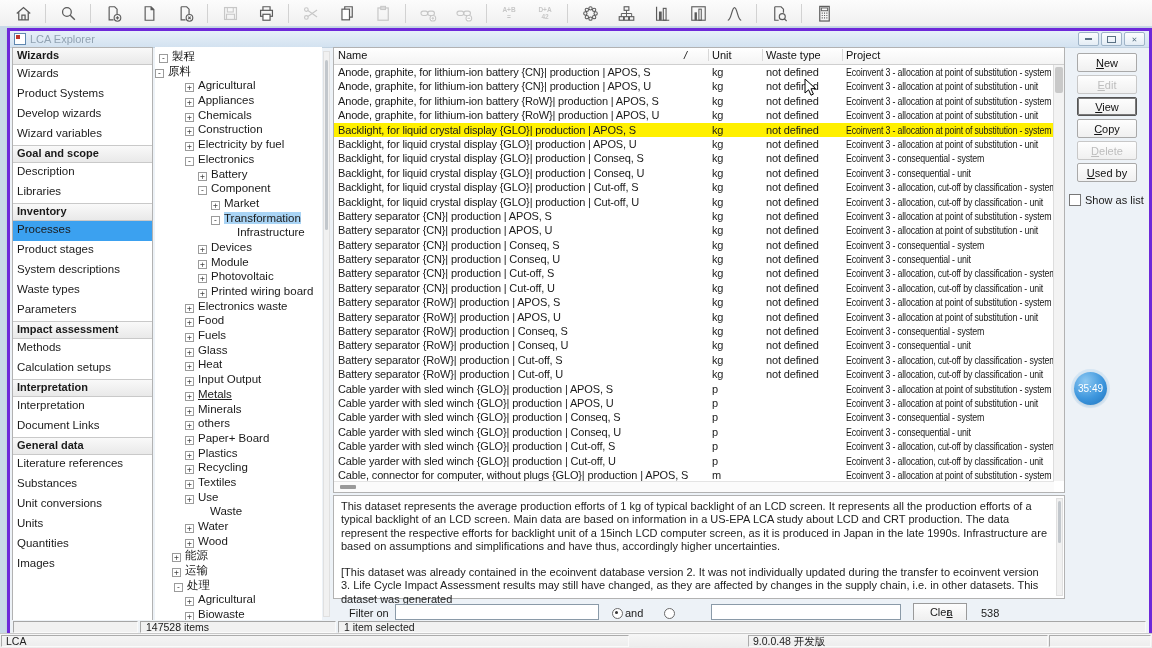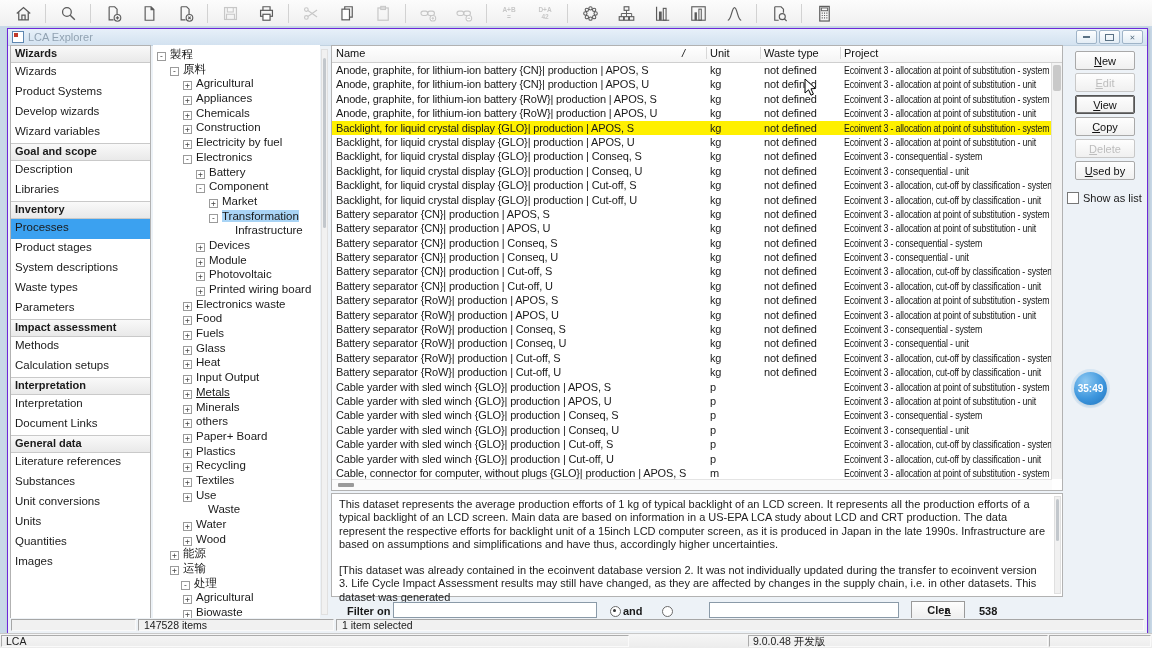--- a/index.html
+++ b/index.html
@@ -9,21 +9,21 @@
   .toolbar{position:absolute;top:0;left:0;right:0;height:26px;background:linear-gradient(#fcfcfc,#f0f0f0);
            border-bottom:1px solid #d6d6d6;display:flex;align-items:center;padding-left:5px;}
   .tb-btn{width:30px;height:22px;margin:0 3px;display:flex;align-items:center;justify-content:center;color:#5b5b5b;}
   .tb-btn.disabled{color:#c7c7c7;}
   .tb-btn svg{display:block;}
   .tb-text{flex-direction:column;font-size:6.5px;line-height:7px;font-weight:bold;}
   .tb-sep{width:1px;height:19px;background:#d2d2d2;margin:0 4px;}
   
   .mdi{position:absolute;top:26px;left:0;right:0;bottom:14px;background:#c9d9e8;}
   .child{position:absolute;left:7px;top:2px;width:1139px;height:604px;background:#edf2f7;
-         border:1px solid #6d28d9;box-shadow:1px 1px 3px rgba(0,0,0,.18);}
+         border:3px solid #6d28d9;box-shadow:1px 1px 3px rgba(0,0,0,.18);}
   .titlebar{position:absolute;top:0;left:0;right:0;height:16px;display:flex;align-items:center;gap:4px;
             padding:0 4px;background:linear-gradient(#e7f0f9,#d3e2f0);border-bottom:1px solid #c2d2e0;}
   .title-icon{width:10px;height:10px;border:1px solid #5f87b0;background:#fff;position:relative;}
   .title-icon::after{content:"";position:absolute;left:1px;top:1px;width:4px;height:4px;background:#c0392b;}
   .title-text{font-size:11px;color:#91a2b2;}
   .winbtns{margin-left:auto;display:flex;gap:2px;}
   .wb{width:19px;height:12px;border:1px solid #9fb4c8;border-radius:2px;background:linear-gradient(#fdfeff,#e4edf5);
       display:flex;align-items:center;justify-content:center;font-size:7px;color:#5a7184;line-height:1;}
   .wb .bar{width:7px;height:2px;background:#5a7184;}
   .wb .box{width:7px;height:5px;border:1px solid #5a7184;}
@@ -63,21 +63,21 @@
   .trow.hl{background:#fff000;}
   .vscroll{position:absolute;right:0;top:17px;width:10px;bottom:11px;background:#f3f3f3;border-left:1px solid #ddd;}
   .vthumb{position:absolute;left:1px;right:1px;top:2px;height:26px;background:#c9c9c9;border-radius:2px;}
   .hscroll{position:absolute;left:0;right:10px;bottom:0;height:10px;background:#fbfbfb;border-top:1px solid #e4e4e4;}
   .hthumb{position:absolute;left:6px;top:3px;width:16px;height:4px;background:#9a9a9a;border-radius:1px;}
   
   .descpanel{left:322px;top:448px;width:732px;height:104px;padding:4px 14px 4px 7px;font-size:11px;line-height:13.3px;color:#222;}
   .descpanel p{margin:0 0 13px 0;}
   
   .filterrow{position:absolute;left:322px;top:556px;width:732px;height:20px;}
-  .filterrow *{position:absolute;font-weight:bold;}
+  .filterrow *{position:absolute;}
   .flabel{left:16px;top:4px;font-size:11px;}
   .finput{background:#fff;border:1px solid #8a9aa8;height:16px;top:1px;box-sizing:border-box;font-size:11px;padding:0 3px;font-family:inherit;}
   .fi1{left:62px;width:204px;} .fi2{left:378px;width:190px;}
   .radio{width:9px;height:9px;border:1px solid #6a6a6a;border-radius:50%;background:#fff;top:5px;}
   .radio.sel::after{content:"";position:absolute;left:2px;top:2px;width:3px;height:3px;border-radius:50%;background:#333;}
   .rl1{left:292px;top:4px;} .rl2{left:344px;top:17px;}
   .r1{left:279px;} .r2{left:331px;}
   .clearbtn{left:580px;top:0;width:54px;height:18px;background:linear-gradient(#fdfdfd,#efefef);border:1px solid #9a9a9a;
             text-align:center;font-size:11px;padding-top:2px;box-sizing:border-box;}
   .fcount{left:648px;top:4px;font-size:11px;}
@@ -91,21 +91,21 @@
   
   .abtn{position:absolute;left:1066px;width:60px;height:19px;background:linear-gradient(#fefefe,#f0f0f0);
         border:1px solid #a9a9a9;border-radius:2px;text-align:center;font-size:11px;padding-top:3px;box-sizing:border-box;color:#111;}
   .abtn.disabled{color:#bdbdbd;border-color:#c8c8c8;}
   .abtn.focused{border-color:#555;box-shadow:inset 0 0 0 1px #7a7a7a;}
   .showlist{position:absolute;left:1058px;top:147px;display:flex;align-items:center;gap:4px;font-size:11px;}
   .cbx{width:10px;height:10px;border:1px solid #777;background:#fff;display:inline-block;}
   
   .timer{position:absolute;left:1074px;top:372px;width:33px;height:33px;border-radius:50%;
          background:radial-gradient(circle at 35% 28%,#8ec9f2,#3d96dd 55%,#1f74be);color:#fff;font-size:10px;
-         display:flex;align-items:center;justify-content:center;box-shadow:0 0 0 3px rgba(200,223,242,.6),0 1px 3px rgba(0,0,0,.25);font-weight:bold;}
+         display:flex;align-items:center;justify-content:center;box-shadow:0 0 0 3px rgba(200,223,242,.6),0 1px 3px rgba(0,0,0,.25);}
   .cursor{position:absolute;left:804px;top:78px;}
   u{text-decoration:underline;}
 </style>
 </head>
 <body>
 
 <svg width="0" height="0" style="position:absolute">
   <defs>
     <g id="sym-home">
         <path d="M3.5 12 L12 4.5 L20.5 12 M6 10.5 V20 H18 V10.5 M10 20 V14 H14 V20" fill="none" stroke="currentColor" stroke-width="1.6"></path>
@@ -361,21 +361,21 @@
           <div class="sb-item">Literature references</div>
           <div class="sb-item">Substances</div>
           <div class="sb-item">Unit conversions</div>
           <div class="sb-item">Units</div>
           <div class="sb-item">Quantities</div>
           <div class="sb-item">Images</div>
         </div>
 
       <div class="panel treepanel">
           <div class="tree-row" style="padding-left: 4px;"><span class="tw">-</span><span class="tree-label">製程</span></div>
-          <div class="tree-row" style="padding-left: 17px;"><span class="tw">-</span><span class="tree-label">原料</span></div>
+          <div class="tree-row" style=""><span class="tw">-</span><span class="tree-label">原料</span></div>
           <div class="tree-row" style="padding-left: 30px;"><span class="tw">+</span><span class="tree-label">Agricultural</span></div>
           <div class="tree-row" style="padding-left: 30px;"><span class="tw">+</span><span class="tree-label">Appliances</span></div>
           <div class="tree-row" style="padding-left: 30px;"><span class="tw">+</span><span class="tree-label">Chemicals</span></div>
           <div class="tree-row" style="padding-left: 30px;"><span class="tw">+</span><span class="tree-label">Construction</span></div>
           <div class="tree-row" style="padding-left: 30px;"><span class="tw">+</span><span class="tree-label">Electricity by fuel</span></div>
           <div class="tree-row" style="padding-left: 30px;"><span class="tw">-</span><span class="tree-label">Electronics</span></div>
           <div class="tree-row" style="padding-left: 43px;"><span class="tw">+</span><span class="tree-label">Battery</span></div>
           <div class="tree-row" style="padding-left: 43px;"><span class="tw">-</span><span class="tree-label">Component</span></div>
           <div class="tree-row" style="padding-left: 56px;"><span class="tw">+</span><span class="tree-label">Market</span></div>
           <div class="tree-row" style="padding-left: 56px;"><span class="tw">-</span><span class="tree-label selected">Transformation</span></div>
@@ -396,21 +396,21 @@
           <div class="tree-row" style="padding-left: 30px;"><span class="tw">+</span><span class="tree-label">Paper+ Board</span></div>
           <div class="tree-row" style="padding-left: 30px;"><span class="tw">+</span><span class="tree-label">Plastics</span></div>
           <div class="tree-row" style="padding-left: 30px;"><span class="tw">+</span><span class="tree-label">Recycling</span></div>
           <div class="tree-row" style="padding-left: 30px;"><span class="tw">+</span><span class="tree-label">Textiles</span></div>
           <div class="tree-row" style="padding-left: 30px;"><span class="tw">+</span><span class="tree-label">Use</span></div>
           <div class="tree-row" style="padding-left: 42px;"><span class="tw-sp"></span><span class="tree-label">Waste</span></div>
           <div class="tree-row" style="padding-left: 30px;"><span class="tw">+</span><span class="tree-label">Water</span></div>
           <div class="tree-row" style="padding-left: 30px;"><span class="tw">+</span><span class="tree-label">Wood</span></div>
           <div class="tree-row" style="padding-left: 17px;"><span class="tw">+</span><span class="tree-label">能源</span></div>
           <div class="tree-row" style="padding-left: 17px;"><span class="tw">+</span><span class="tree-label">运输</span></div>
-          <div class="tree-row" style="padding-left: 28px;"><span class="tw">-</span><span class="tree-label">处理</span></div>
+          <div class="tree-row" style="padding-left: 19px;"><span class="tw">-</span><span class="tree-label">处理</span></div>
           <div class="tree-row" style="padding-left: 30px;"><span class="tw">+</span><span class="tree-label">Agricultural</span></div>
           <div class="tree-row" style="padding-left: 30px;"><span class="tw">+</span><span class="tree-label">Biowaste</span></div>
         </div>
       <div class="scrollstrip" style="left:312px;top:4px;height:566px;">
         <div class="scrollthumb" style="top:8px;height:170px;"></div>
       </div>
 
       <div class="panel tablewrap">
         <div class="thead">
           <span style="left:4px">Name</span>

